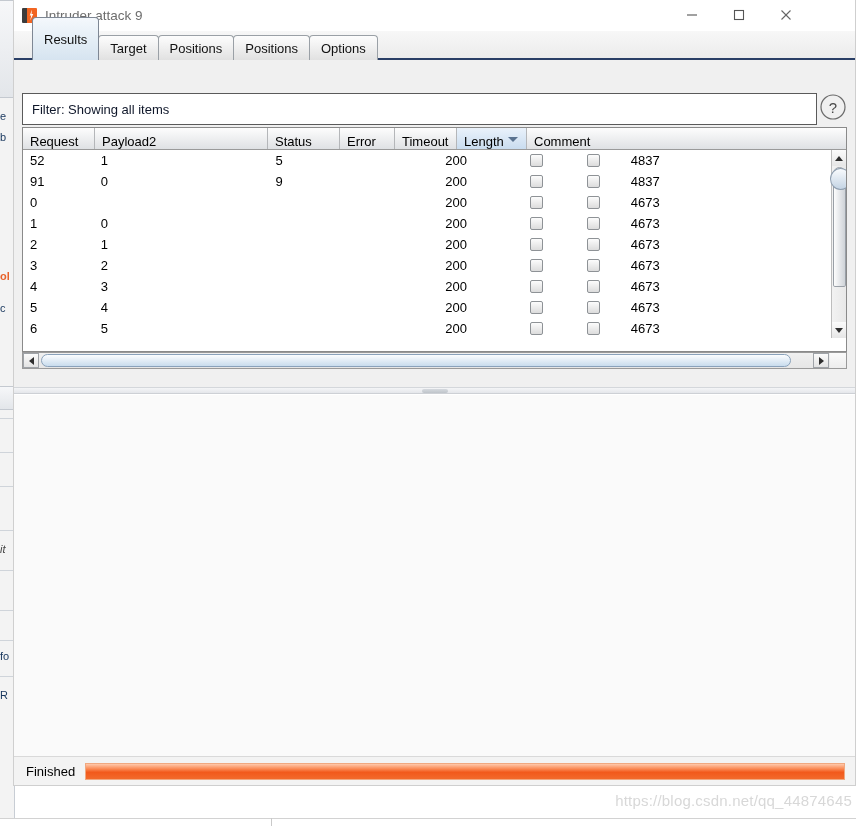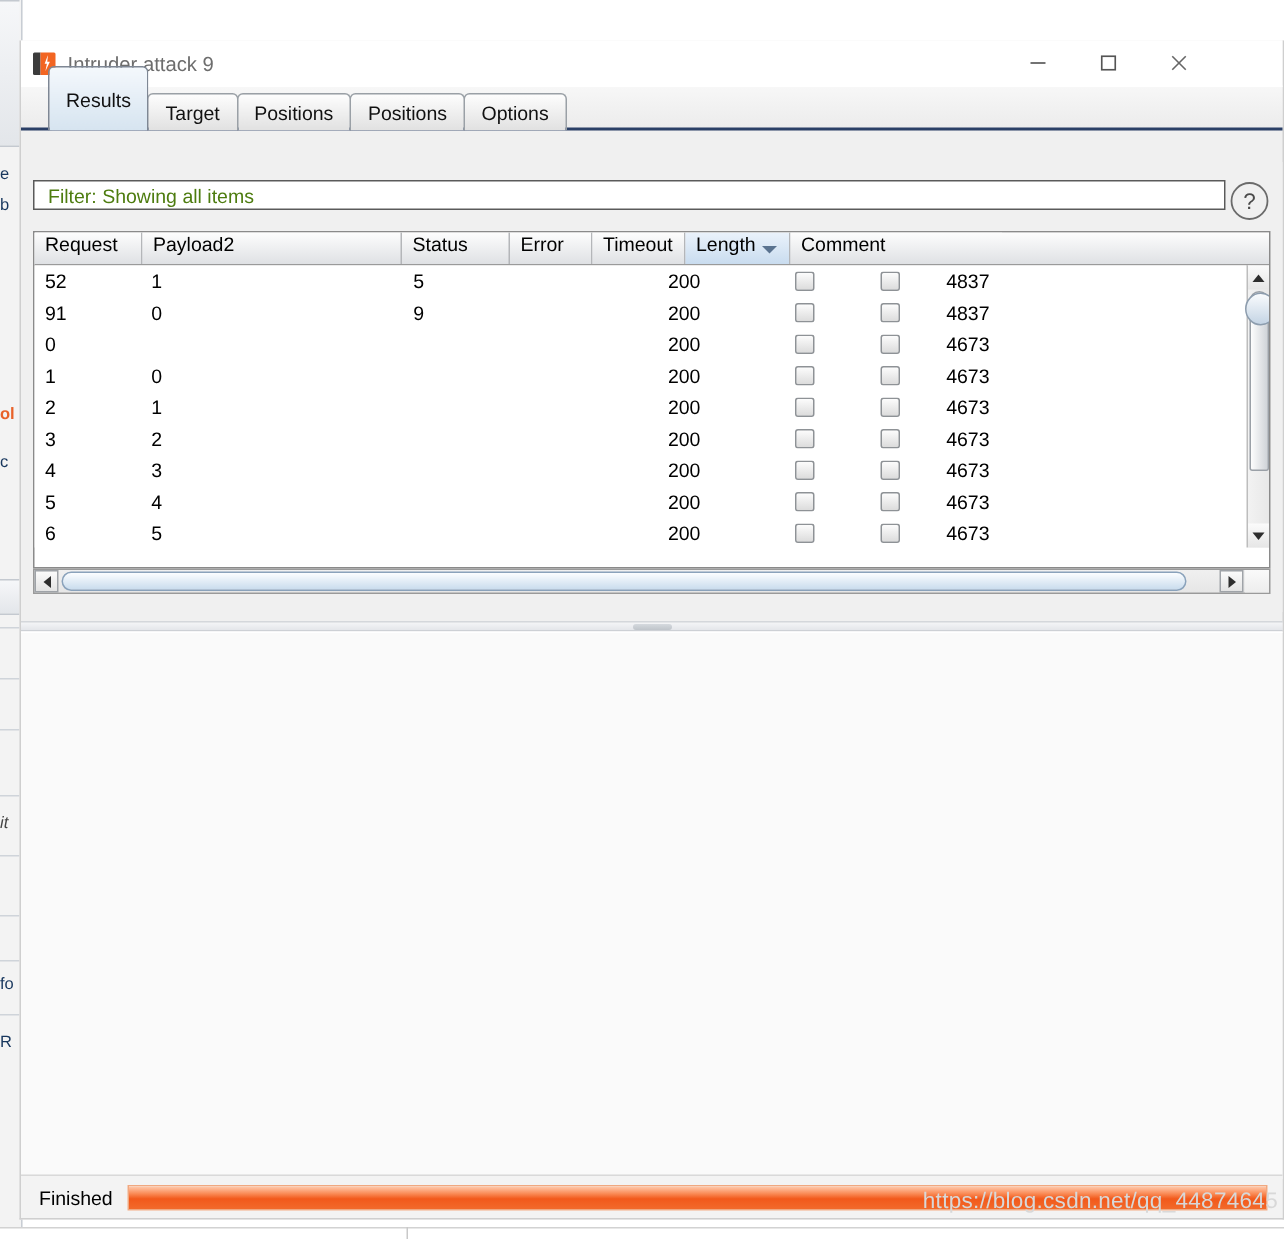--- a/index.html
+++ b/index.html
@@ -76,21 +76,20 @@
   
   #intruder-window {
     position: absolute;
     left: 13px; top: 0;
     width: 843px;
     height: 786px;
     background: #f0f0f0;
     border: 1px solid #cfcfcf;
     border-top: none;
     box-sizing: border-box;
-    margin-top: 27px;
   }
 
   
   #titlebar {
     position: relative;
     height: 30px;
     background: #ffffff;
     border-bottom: 1px solid #ffffff;
   }
   #title-left {
@@ -212,29 +211,29 @@
 
   
   #filter-row {
     position: absolute;
     left: 8px; top: 12px;
     width: 825px; height: 30px;
   }
   #filter-bar {
     position: absolute;
     left: 0; top: 0;
-    width: 795px; height: 20px;
+    width: 795px; height: 32px;
     background: #ffffff;
     border: 1px solid #5a5a5a;
     box-sizing: border-box;
     display: flex;
     align-items: center;
     padding-left: 9px;
     font-size: 13px;
-    color: #4d7c0f;
+    color: #0f172a;
     white-space: nowrap;
   }
   #help-button {
     position: absolute;
     right: 0; top: 0;
     width: 28px; height: 28px;
   }
   #help-button svg { display: block; }
 
   
@@ -254,21 +253,21 @@
     width: 823px;
     height: 22px;
     display: flex;
     background: linear-gradient(to bottom, #fdfdfd, #dfe1e4);
     border-bottom: 1px solid #9a9a9a;
     box-sizing: border-box;
   }
   .th {
     position: relative;
     display: flex;
-    align-items: flex-start;
+    align-items: flex-end;
     padding-left: 7px;
     font-size: 13px;
     color: #000;
     white-space: nowrap;
     border-right: 1px solid #b4b6b9;
     box-sizing: border-box;
     background: linear-gradient(to bottom, #fdfdfd, #dfe1e4);
   }
   .th.sorted {
     background: linear-gradient(to bottom, #eaf2fb, #c9dcef);

